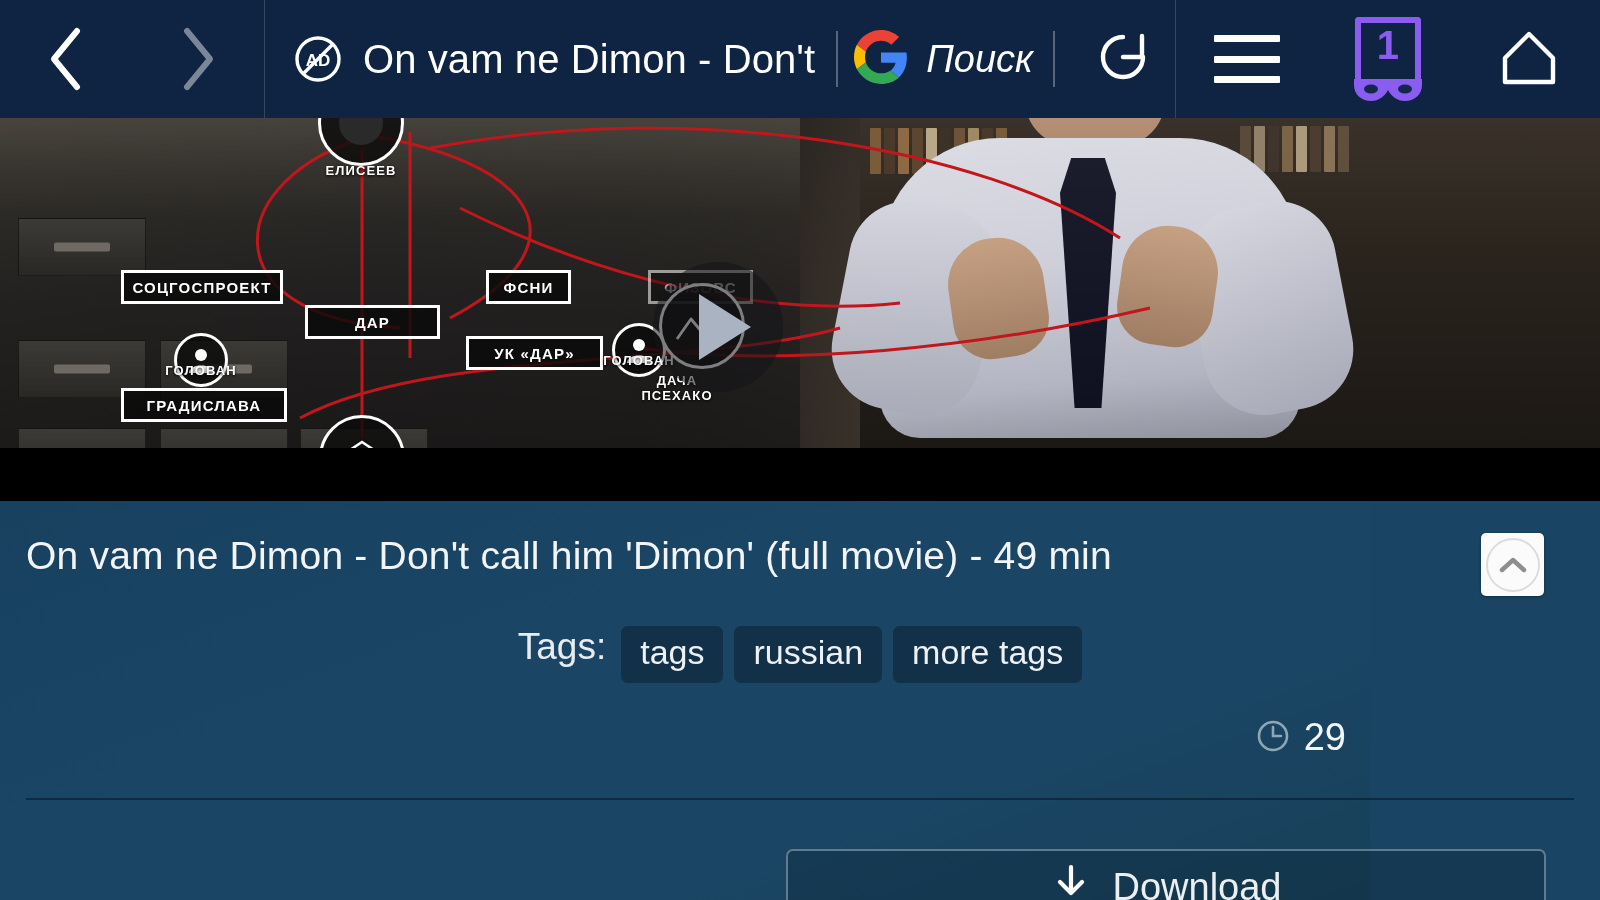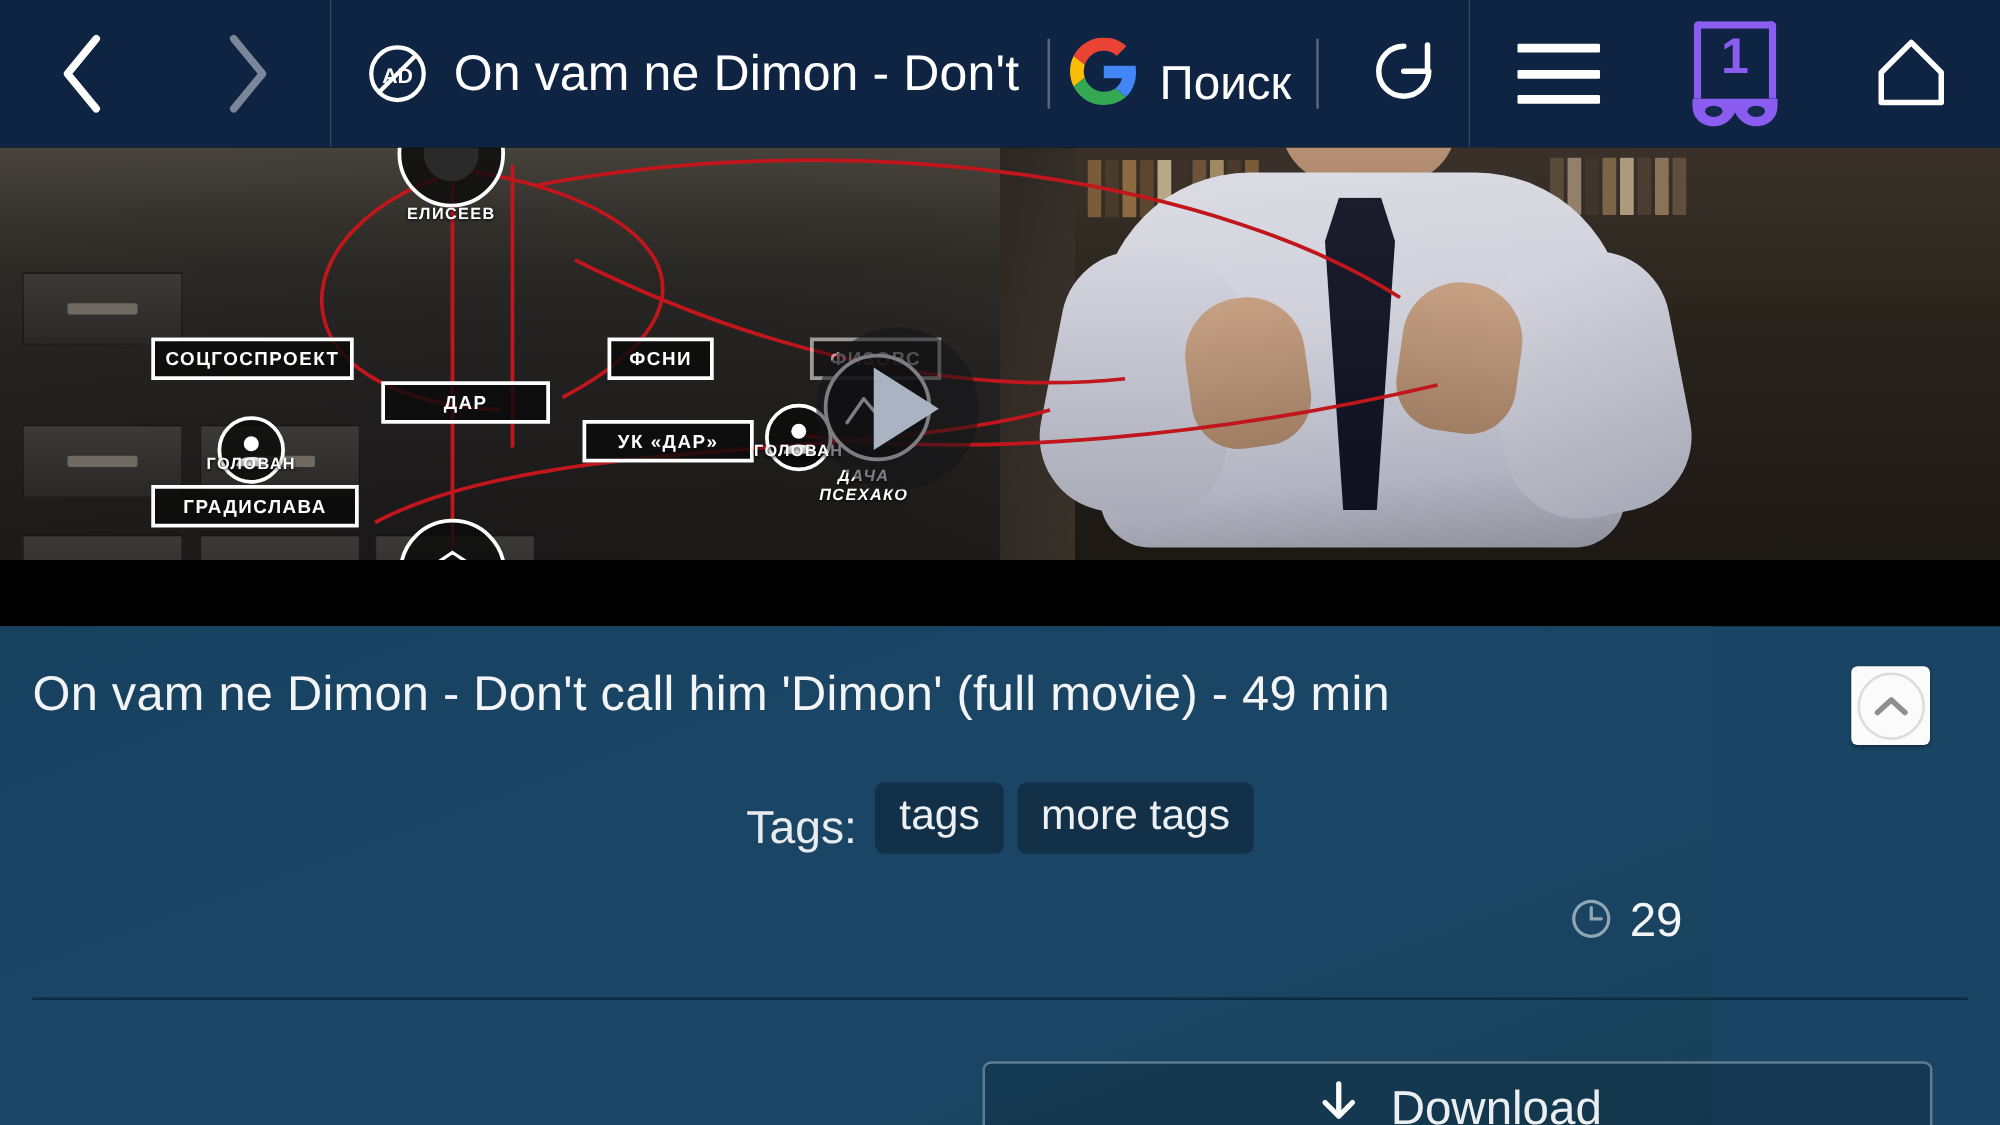--- a/index.html
+++ b/index.html
@@ -30,21 +30,21 @@
     flex:1 1 auto; height:118px; display:flex; align-items:center; min-width:0;
     padding-left:22px;
   }
   #adblock-icon{ flex:0 0 auto; width:62px; display:flex; align-items:center; justify-content:center;}
   #page-title-truncated{
     flex:1 1 auto; min-width:0; white-space:nowrap; overflow:hidden;
     font-size:40px; font-weight:400; color:#ffffff; letter-spacing:.1px;
     padding-left:14px; padding-right:6px;
   }
   .thin-sep{ width:2px; height:56px; background:rgba(255,255,255,.30); flex:0 0 2px; margin:0 16px;}
-  #google-search-chip{ display:flex; align-items:flex-end; gap:18px; flex:0 0 auto; cursor:pointer; padding-right:4px;}
+  #google-search-chip{ display:flex; align-items:center; gap:18px; flex:0 0 auto; cursor:pointer; padding-right:4px;font-style:italic;}
   #google-search-chip .glabel{ font-size:38px; color:#ffffff; }
   #reload-button{ flex:0 0 auto; width:104px; display:flex; align-items:center; justify-content:center; cursor:pointer;}
 
   .tb-right{ flex:0 0 424px; height:118px; display:flex; align-items:center; justify-content:space-around;}
   .tb-right > div{ width:120px; height:118px; display:flex; align-items:center; justify-content:center; cursor:pointer; position:relative;}
 
   
   .hamburger{ width:66px; height:48px; display:flex; flex-direction:column; justify-content:space-between;}
   .hamburger i{ display:block; height:7px; background:#ffffff; border-radius:1px;}
 
@@ -136,21 +136,21 @@
     background:#fbfbfb; border-radius:5px;
     display:flex; align-items:center; justify-content:center; cursor:pointer;
     box-shadow:0 1px 3px rgba(0,0,0,.35);
   }
   #scroll-top-button .ring{
     width:54px;height:54px;border:2px solid #dcdcdc;border-radius:50%;
     display:flex;align-items:center;justify-content:center;
   }
   #tags-row{
     position:absolute; left:0; top:125px; width:1600px;
-    display:flex; align-items:flex-end; justify-content:center; gap:11px;
+    display:flex; align-items:flex-start; justify-content:center; gap:11px;
   }
   #tags-label{ font-size:37px; color:#e9ecef; margin-right:4px; }
   .tag-chip{
     background:rgba(9,28,42,.50); border-radius:7px;
     padding:9px 19px 12px; font-size:34px; color:#eef1f4; cursor:pointer;
     line-height:1.05;
   }
   #views-row{
     position:absolute; right:24px; top:215px;
     display:flex; align-items:center; gap:14px;
@@ -372,21 +372,21 @@
             <path d="M24 4 L42 16 L42 36 L6 36 L6 16 Z" fill="none" stroke="#fff" stroke-width="2.6"></path>
             <rect x="14" y="22" width="20" height="12" fill="none" stroke="#fff" stroke-width="2"></rect>
           </svg>
       </div>
 
       <div class="dnode big" style="left:659px; top:165px;">
         <svg width="56" height="34" viewBox="0 0 56 34">
             <polyline points="3,30 17,10 27,22 36,6 53,30" fill="none" stroke="#fff" stroke-width="2.8" stroke-linejoin="round"></polyline>
           </svg>
       </div>
-      <div class="dlabel" style="left:631px; top:255px; width:120px;font-style:italic;">
+      <div class="dlabel" style="left:617px; top:255px; width:120px;">
         <span>ДАЧА</span><br>
         <span>ПСЕХАКО</span>
       </div>
     </div>
   </div>
 
   <div class="letterbox"></div>
 
   <div id="play-button">
     <span class="tri"></span>
@@ -402,20 +402,21 @@
     <span class="ring">
       <svg width="32" height="22" viewBox="0 0 32 22">
           <polyline points="5,16 16,6 27,16" fill="none" stroke="#8e8e8e" stroke-width="4.4" stroke-linecap="round" stroke-linejoin="round"></polyline>
         </svg>
     </span>
   </div>
 
   <div id="tags-row">
     <span id="tags-label">Tags:</span>
     <span class="tag-chip">tags</span>
+    <span class="tag-chip">russian</span>
     <span class="tag-chip">more tags</span>
   </div>
 
   <div id="views-row">
     <span>
       <svg width="34" height="34" viewBox="0 0 34 34">
         <circle cx="17" cy="17" r="14" fill="none" stroke="#8fa6b4" stroke-width="2.6"></circle>
         <polyline points="17,8 17,17 25,17" fill="none" stroke="#8fa6b4" stroke-width="2.6" stroke-linecap="round"></polyline>
       </svg>
     </span>

